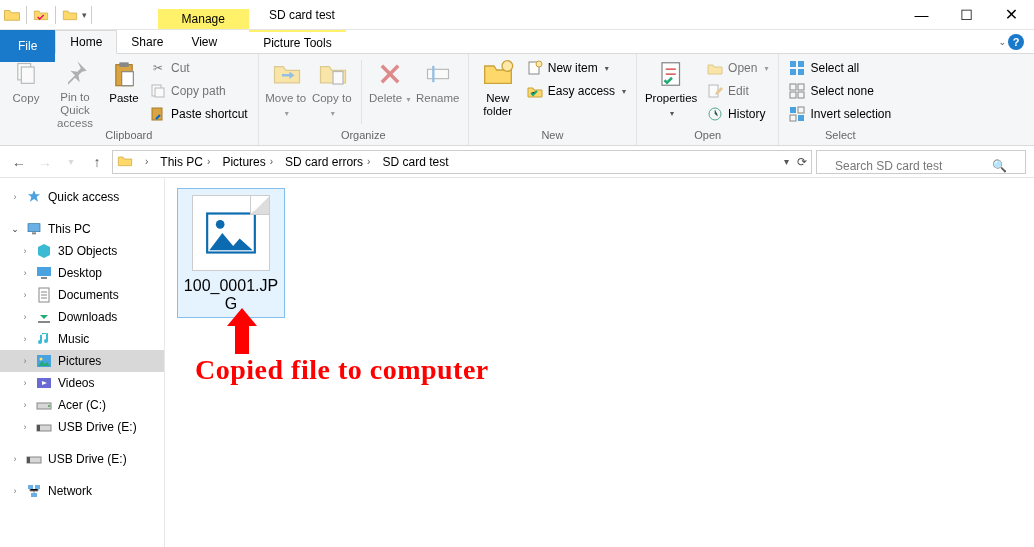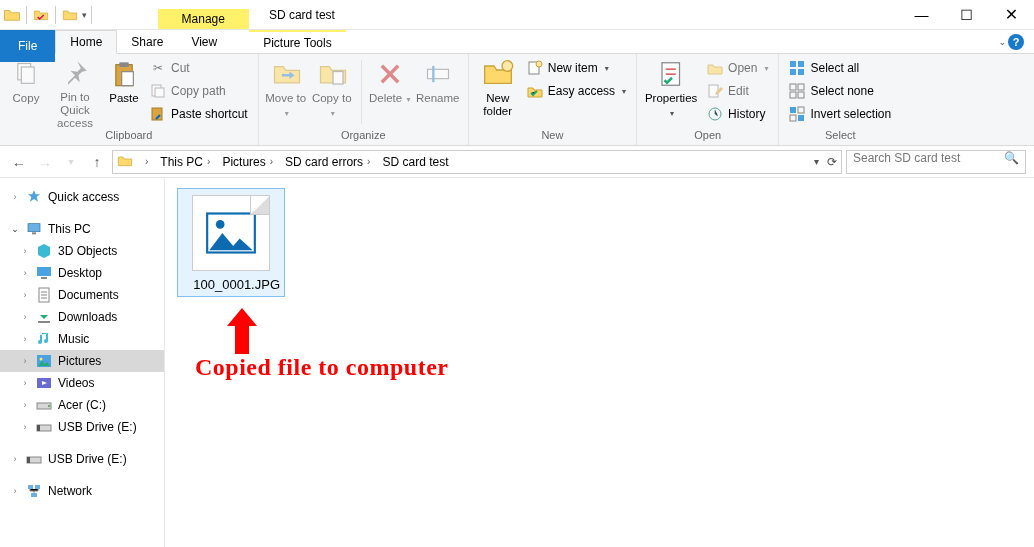--- a/index.html
+++ b/index.html
@@ -44,42 +44,42 @@
 
   
   .navbar { height:32px; display:flex; align-items:center; padding:0 8px; gap:4px; border-bottom:1px solid #e5e5e5;}
   .nav-arrow { width:22px; height:22px; display:flex; align-items:center; justify-content:center; color:#555; font-size:14px;}
   .nav-arrow.dim { color:#bbb;}
   .addr { flex:1; height:24px; border:1px solid #ccc; display:flex; align-items:center; padding:0 2px; gap:0; overflow:hidden;}
   .addr .folder-icon{ width:18px;height:18px;margin:0 2px;}
   .crumb { display:flex; align-items:center; padding:0 4px; height:100%; font-size:12px;}
   .crumb .ar { font-size:10px; color:#555; margin:0 4px;}
   .addr-right { margin-left:auto; display:flex; align-items:center; gap:2px; padding-right:2px;}
-  .search { width:180px; height:24px; border:1px solid #ccc; display:flex; align-items:flex-start; padding:0 6px; color:#777;}
+  .search { width:210px; height:24px; border:1px solid #ccc; display:flex; align-items:flex-end; padding:0 18px; color:#777;}
   .search .mag { margin-left:auto;}
 
   
   .body { display:flex; height:calc(547px - 30px - 24px - 92px - 32px); }
   .sidebar { width:165px; border-right:1px solid #e8e8e8; padding:8px 0; overflow:hidden;}
   .side-item { display:flex; align-items:center; gap:6px; height:22px; padding-left:20px; font-size:12px;}
   .side-item.top { padding-left:10px;}
   .side-item.sel { background:#d8d8d8;}
   .side-item .exp { width:10px; font-size:9px; color:#777; text-align:center;}
   .side-icon { width:16px; height:16px; display:flex; align-items:center; justify-content:center;}
   .side-spacer { height:10px;}
 
   .content { flex:1; position:relative; padding:10px;}
   .file-item { width:108px; text-align:center; border:1px solid #83c0ef; background:#e5f3ff; padding:6px 4px 4px 4px; position:absolute; left:12px; top:10px;}
   .file-thumb { width:78px; height:76px; margin:0 auto 6px auto; background:#fff; border:1px solid #ccc; border-top-right-radius:0; position:relative; display:flex; align-items:center; justify-content:center;}
   .file-thumb::before { content:""; position:absolute; top:0; right:0; width:18px; height:18px; background:linear-gradient(135deg,#fff 0 50%,#ddd 50% 100%); border-left:1px solid #ccc; border-bottom:1px solid #ccc;}
   .file-thumb svg { width:52px; height:44px;}
-  .file-name { font-size:13px; word-break:break-all;text-align:right;}
+  .file-name { font-size:16px; word-break:break-all;}
 
   .annotation-arrow { position:absolute; left:62px; top:130px; width:30px; height:46px;}
-  .annotation-text { position:absolute; left:30px; top:176px; color:#ff0000; font-weight:900; font-size:24px; font-family: Georgia, "Times New Roman", serif; letter-spacing:0.5px;}
+  .annotation-text { position:absolute; left:30px; top:176px; color:#ff0000; font-weight:900; font-size:28px; font-family: Georgia, "Times New Roman", serif; letter-spacing:0.5px;}
 </style>
 </head>
 <body>
 
 <div class="titlebar">
   <div class="qat">
     <span class="folder-icon">
       <svg viewBox="0 0 24 24" width="18" height="18">
           <path fill="#ffd86b" stroke="#caa33a" d="M2 6h7l2 3h11v10H2z"></path>
         </svg>

